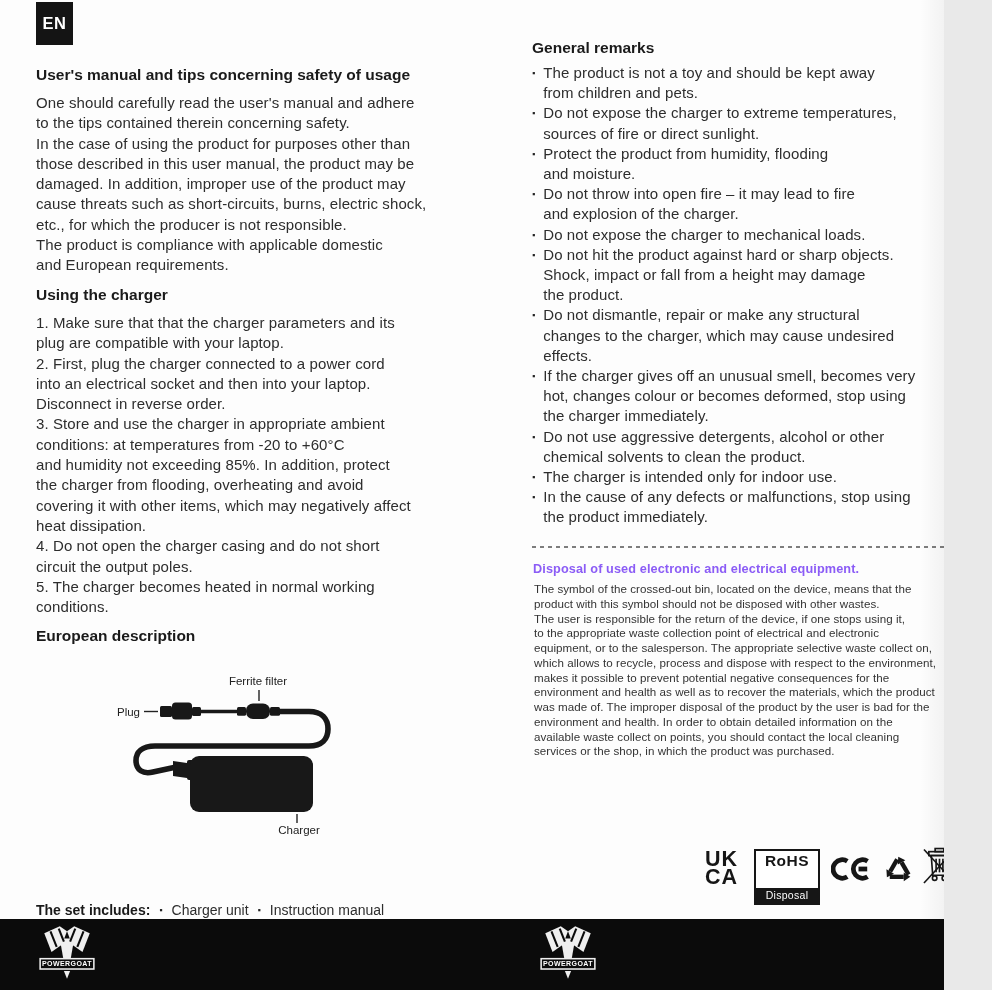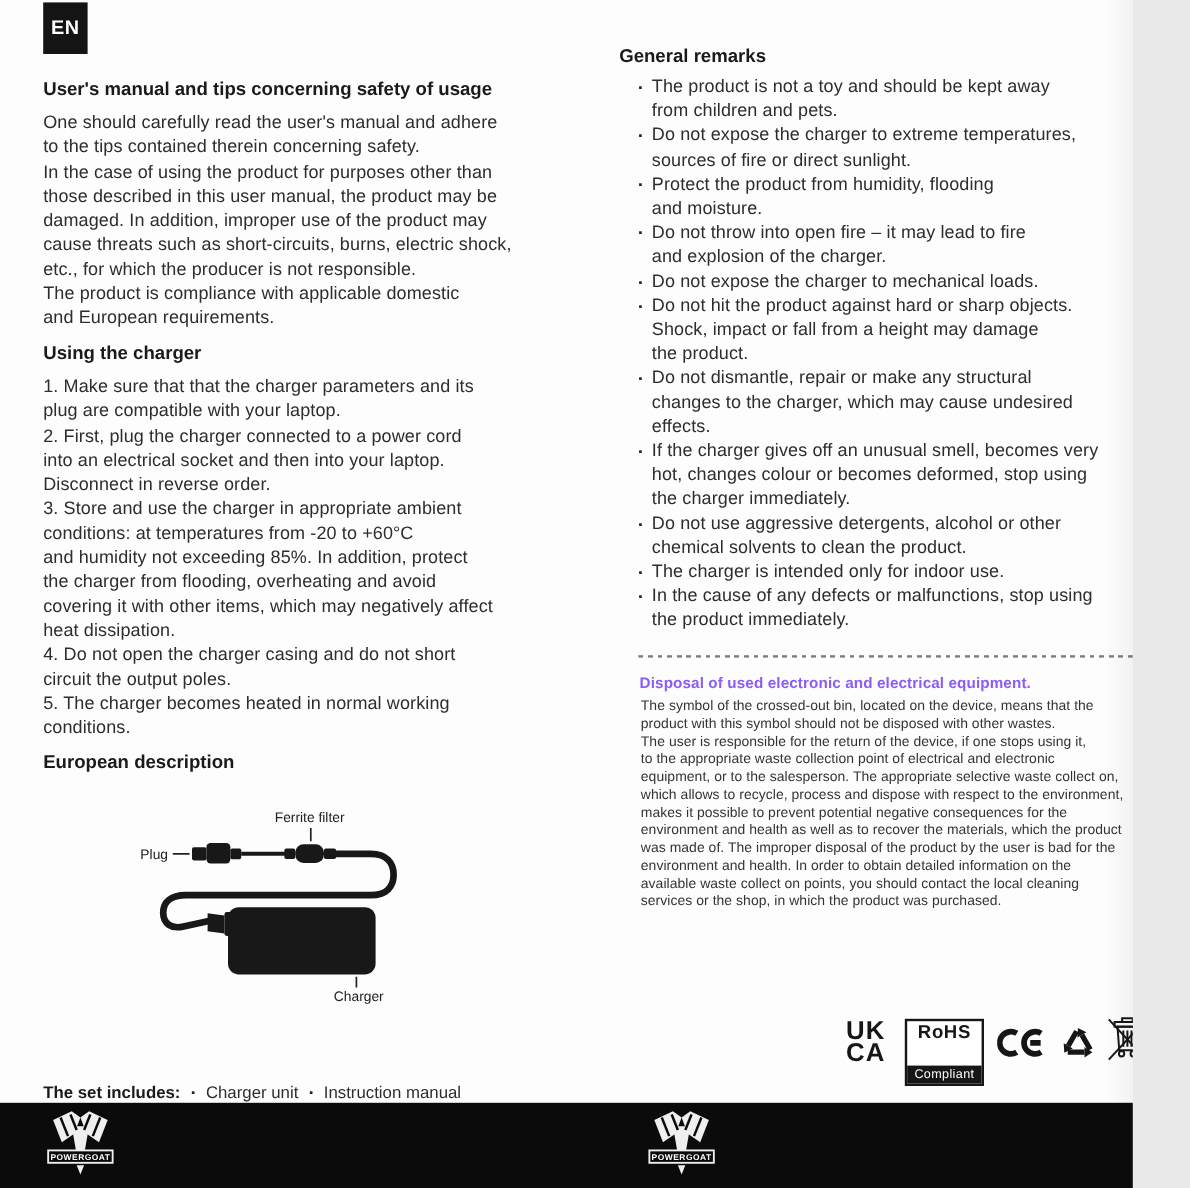--- a/index.html
+++ b/index.html
@@ -38,21 +38,21 @@
   .l-para2{left:36px;top:313px;width:462px;}
   .l-heading3{left:36px;top:627px;}
   .diagram{position:absolute;left:36px;top:668px;}
   .set-line{
     position:absolute;left:36px;top:902px;font-size:14px;color:#2d2d2d;
     display:flex;align-items:baseline;gap:9px;
   }
   .set-line .lbl{font-weight:bold;color:#1a1a1a;}
   .set-line .sq{font-size:9px;position:relative;top:-2px;color:#222;}
   
-  .r-heading{left:516px;top:39px;}
+  .r-heading{left:532px;top:39px;}
   .remarks{position:absolute;left:532px;top:63px;width:436px;}
   .bullet{display:flex;gap:8px;font-size:15px;line-height:20.2px;color:#2d2d2d;}
   .bullet .dot{flex:0 0 auto;font-size:9px;line-height:20.2px;color:#222;}
   .bullet .txt{white-space:pre-line;letter-spacing:.1px;}
   .dashed-divider{
     position:absolute;left:532px;top:546px;width:426px;height:2px;
     background:repeating-linear-gradient(90deg,#7d7d7d 0 4px,transparent 4px 8px);
   }
   .disposal-heading{
     position:absolute;left:533px;top:562px;font-weight:bold;color:#8b5cf6;
@@ -241,21 +241,21 @@
 available waste collect on points, you should contact the local cleaning
 services or the shop, in which the product was purchased.</p>
 
   <div class="ukca">
     <div>UK</div>
     <div>CA</div>
   </div>
 
   <div class="rohs">
     <div class="top">RoHS</div>
-    <div class="bottom">Compliant</div>
+    <div class="bottom">Disposal</div>
   </div>
 
   <div class="ce-mark">
     <svg width="42" height="32" viewBox="0 0 58 34">
       <g fill="none" stroke="#161616" stroke-width="6.6">
         <path d="M 22.5 6.2 A 12.8 12.8 0 1 0 22.5 27.8"></path>
         <path d="M 50.5 6.2 A 12.8 12.8 0 1 0 50.5 27.8"></path>
         <line x1="38" y1="17" x2="50" y2="17"></line>
       </g>
     </svg>

